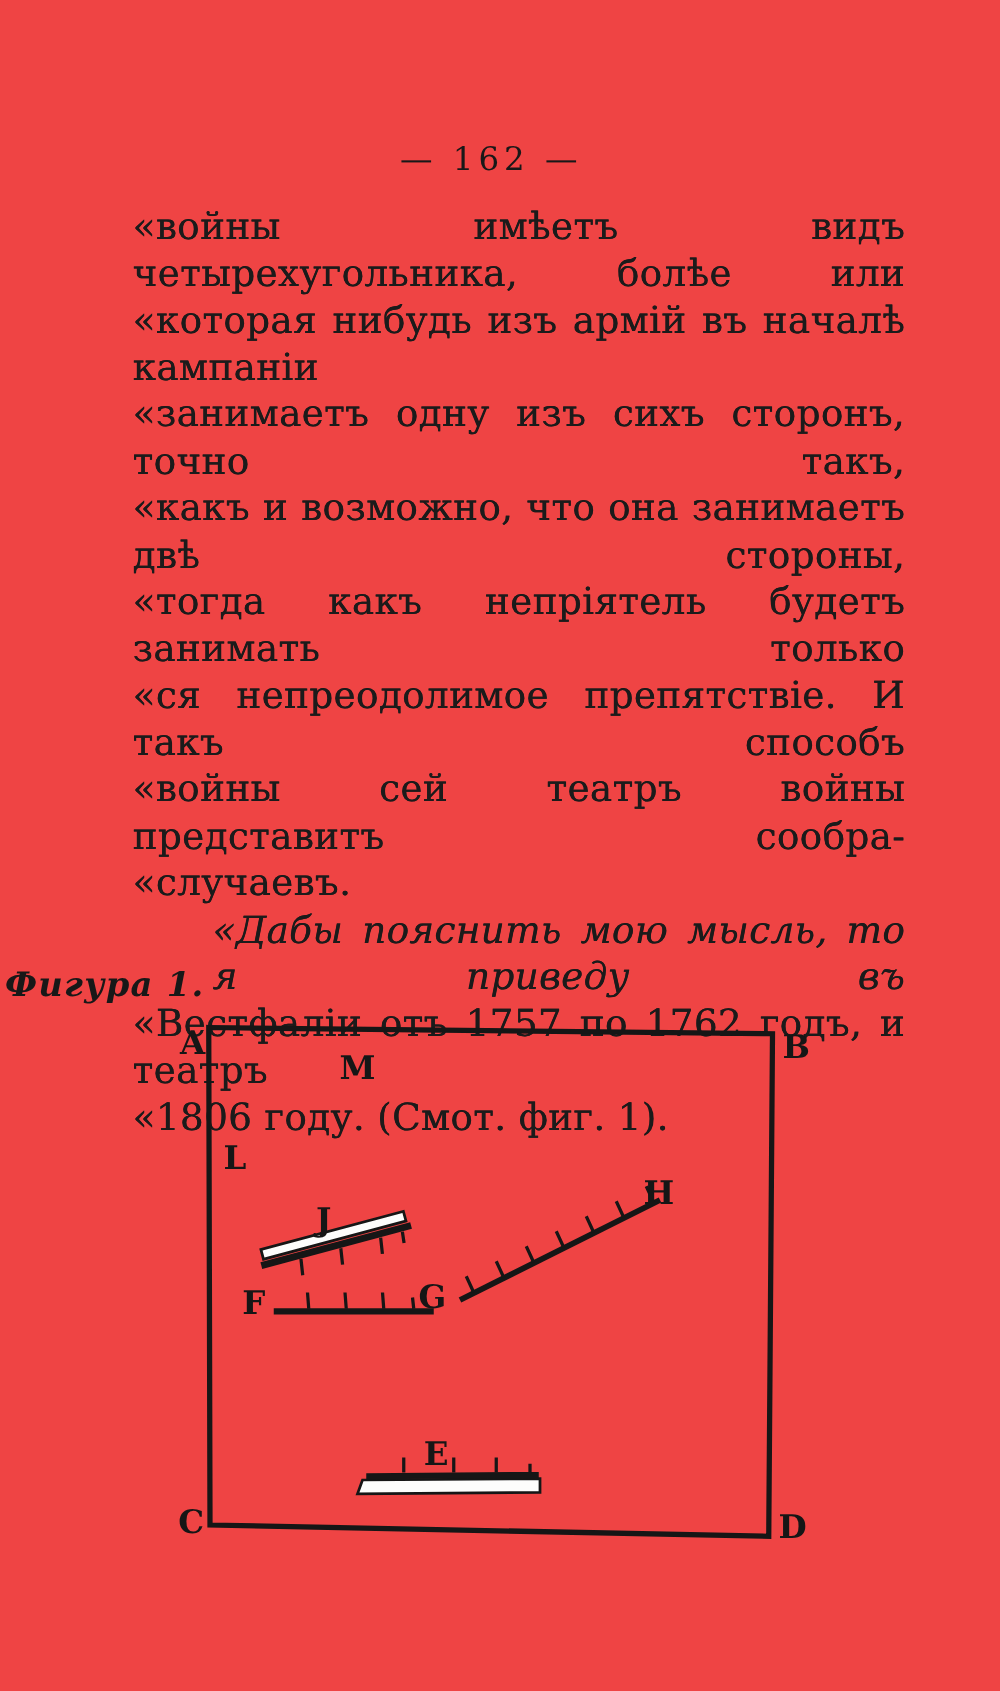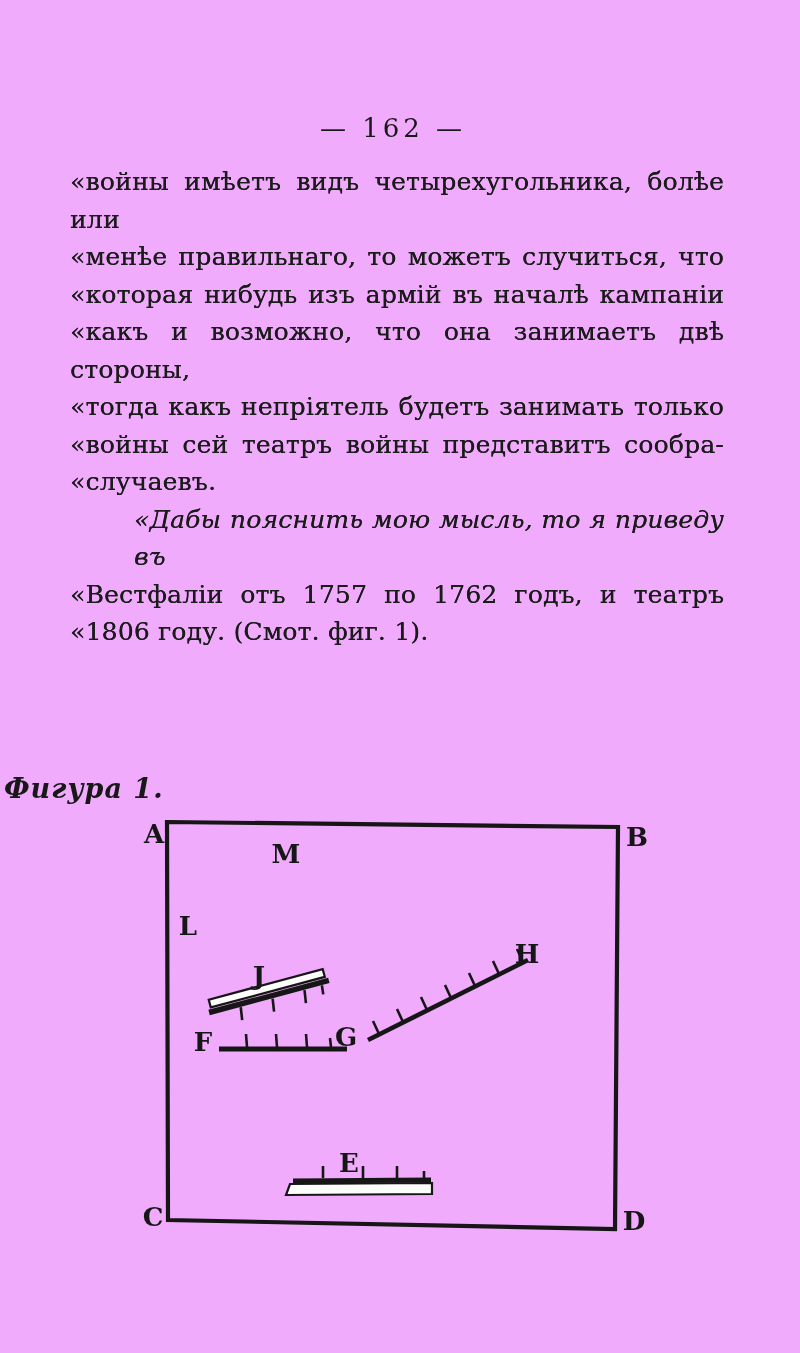--- a/index.html
+++ b/index.html
@@ -7,40 +7,41 @@
     width: 800px; height: 1353px;
     background: #fcfcfb;
     font-family: "DejaVu Serif", "Liberation Serif", serif;
     color: #1b1b1b;
     overflow: hidden;
     position: relative;
   }
   .page {
     position: absolute; left: 0; top: 0;
     width: 800px; height: 1353px;
-    background: #f0abfc;
+    background: #ef4444;
   }
   .page-number {
     position: absolute; top: 108px; left: 0; right: 14px;
     text-align: center;
     font-size: 26px; line-height: 40px;
     letter-spacing: 4px;
     color: #181818;
   }
   .textblock {
     position: absolute; top: 163px; left: 70px; right: 76px;
   }
   .line {
-    font-size: 25px;
+    font-size: 30px;
     line-height: 37.5px;
     letter-spacing: 0.2px;
     text-align: justify;
     text-align-last: justify;
     text-shadow: 0.25px 0 0 currentColor;
     white-space: normal;
+    margin-left: 36px;
   }
   .line.para-end { text-align-last: left; }
   .line.indent { padding-left: 64px; font-style: italic; }
   .figure-caption {
     position: absolute; top: 772px; left: 4px; right: 24px;
     text-align: left;
     font-size: 27px; line-height: 34px;
     font-style: italic; font-weight: bold;
     letter-spacing: 1px;
     color: #181818;
@@ -59,24 +60,25 @@
 </style>
 </head>
 <body>
 
 <div class="page">
 
   <div class="page-number">— 162 —</div>
 
   <div class="textblock">
     <div class="line">«войны имѣетъ видъ четырехугольника, болѣе или</div>
-    <div class="line">«менѣе правильнаго, то можетъ случиться, что</div>
     <div class="line">«которая нибудь изъ армій въ началѣ кампаніи</div>
+    <div class="line">«занимаетъ одну изъ сихъ сторонъ, точно такъ,</div>
     <div class="line">«какъ и возможно, что она занимаетъ двѣ стороны,</div>
     <div class="line">«тогда какъ непріятель будетъ занимать только</div>
+    <div class="line">«ся непреодолимое препятствіе. И такъ способъ</div>
     <div class="line">«войны сей театръ войны представитъ сообра-</div>
     <div class="line para-end">«случаевъ.</div>
     <div class="line indent">«Дабы пояснить мою мысль, то я приведу въ</div>
     <div class="line">«Вестфаліи отъ 1757 по 1762 годъ, и театръ</div>
     <div class="line para-end">«1806 году. (Смот. фиг. 1).</div>
   </div>
 
   <div class="figure-caption">Фигура 1.</div>
 
   <div class="figure-area">

